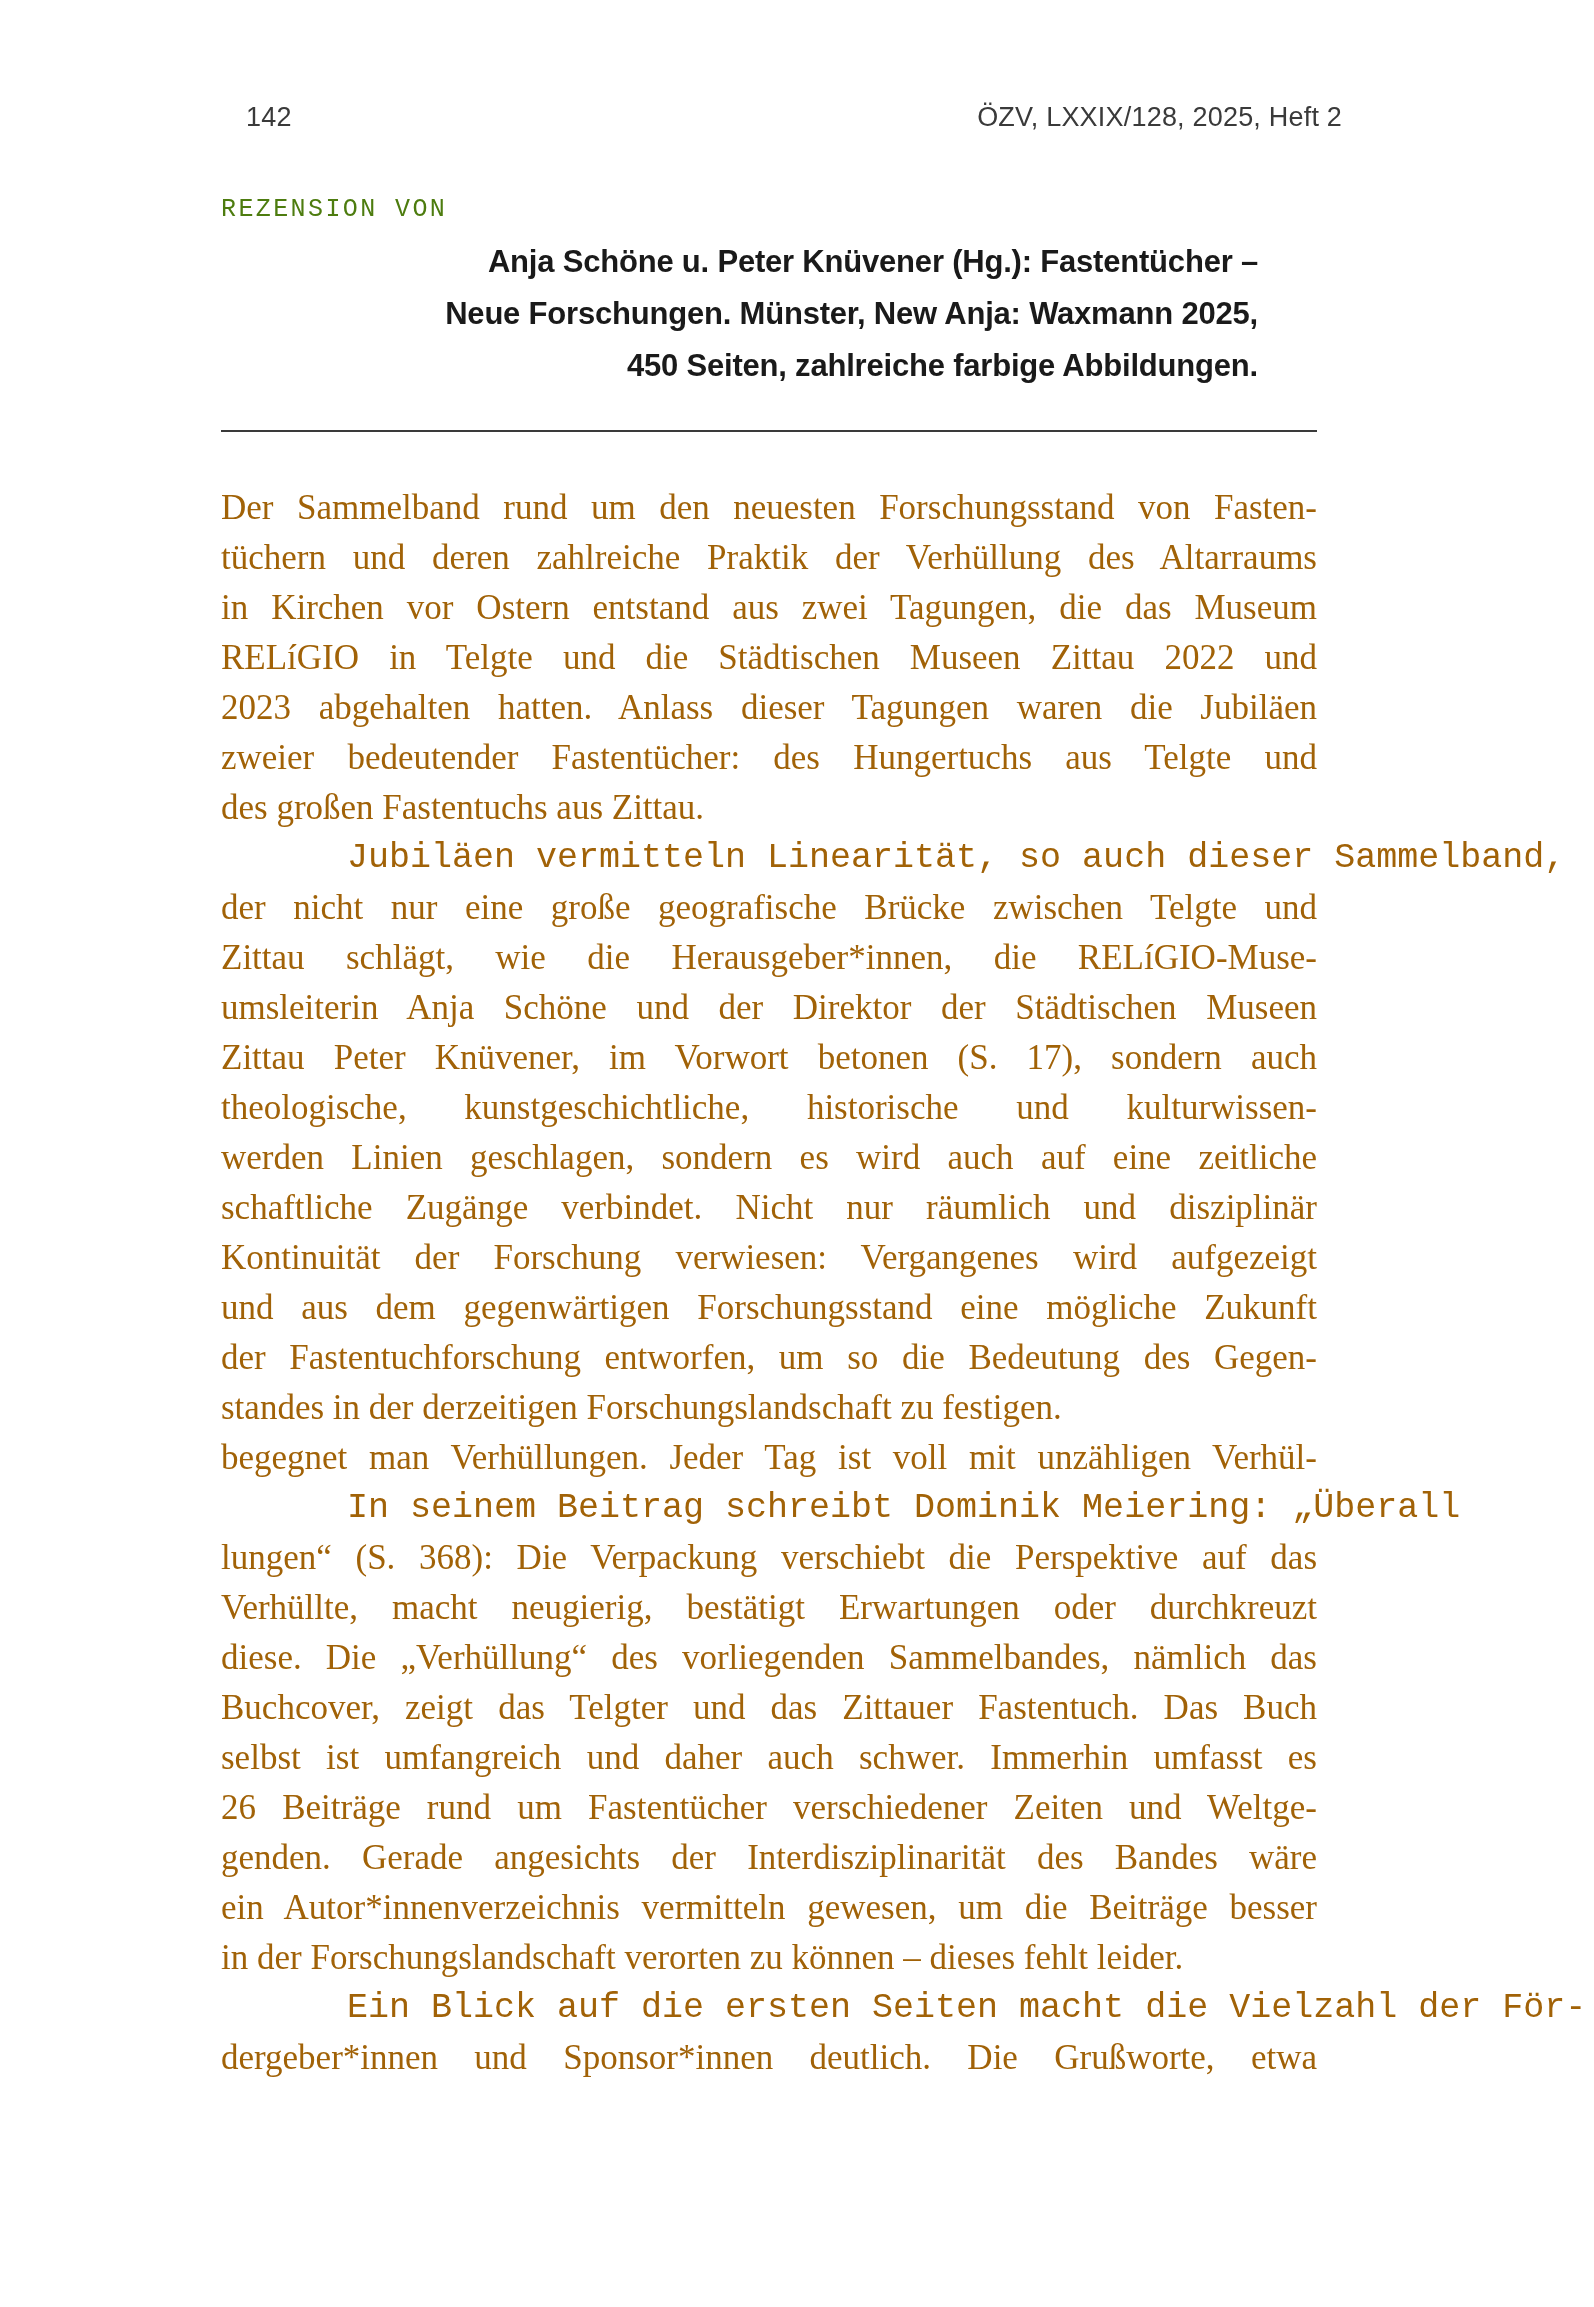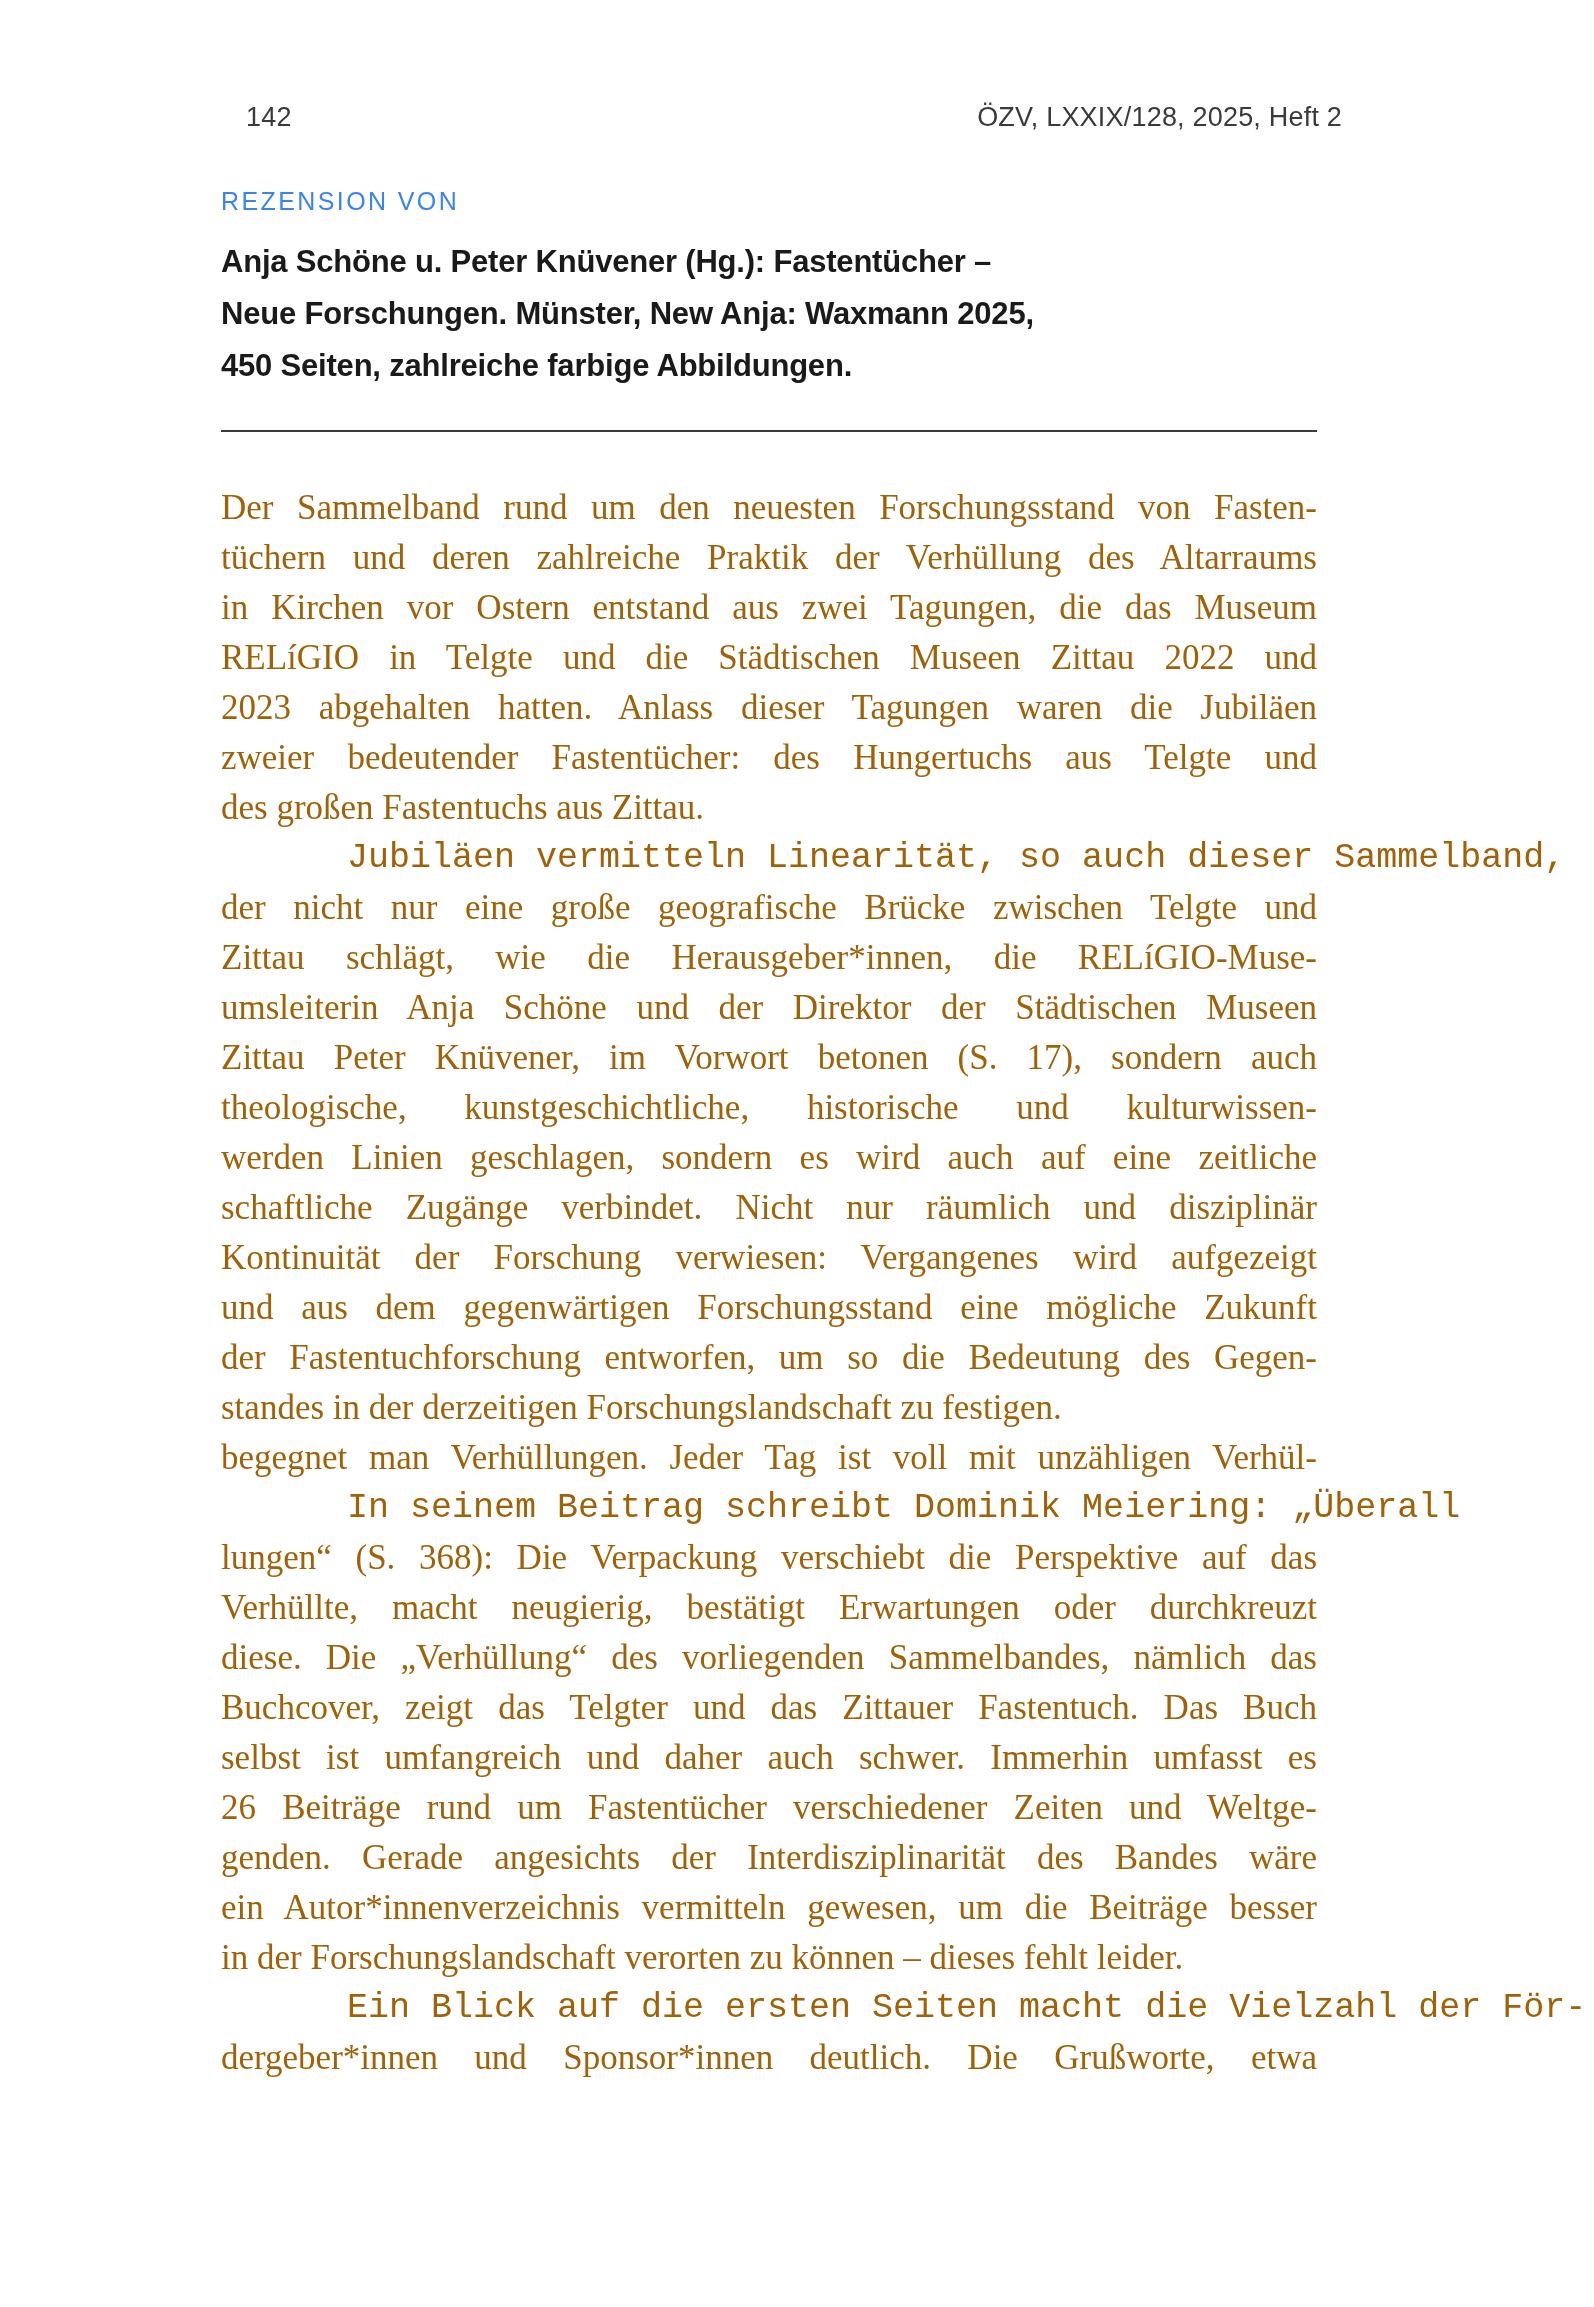--- a/index.html
+++ b/index.html
@@ -2,26 +2,26 @@
 <html style="font-size:12.8px"><head>
 <meta charset="utf-8">
 <style>
   html, body { margin: 0; padding: 0; background: #ffffff; }
   body { width: 1595px; height: 2307px; position: relative; overflow: hidden; color: #1c1c1c; }
   .page { position: absolute; left: 221px; top: 0; width: 1096px; }
   .running-head { position: absolute; top: 102px; left: 0; width: 1096px; height: 35px;
     font-family: "Liberation Sans", sans-serif; font-size: 27px; color: #3a3a3a; letter-spacing: 0.2px; margin-left: 25px; }
   .running-head .pageno { position: absolute; left: 0; top: 0; }
   .running-head .journal { position: absolute; right: 0; top: 0; }
-  .review-label { position: absolute; top: 187px; left: 0;
-    font-family: Liberation Sans, sans-serif; font-size: 25px; letter-spacing: 2.4px; color: #3b82f6; }
+  .review-label { position: absolute; top: 195px; left: 0;
+    font-family: Liberation Mono, monospace; font-size: 25px; letter-spacing: 2.4px; color: #4d7c0f; }
   .review-title { position: absolute; top: 236px; left: 0; width: 1037px;
     font-family: "Liberation Sans", sans-serif; font-weight: bold; font-size: 31px; line-height: 52px;
     color: #1a1a1a; letter-spacing: -0.2px; }
-  .review-title span { display: block; white-space: nowrap; }
+  .review-title span { display: block; white-space: nowrap; text-align: right; }
   .rule { position: absolute; top: 430px; left: 0; width: 1096px; height: 0; border-top: 2.4px solid #3a3a3a; }
   .body-text { position: absolute; top: 483px; left: 0; width: 1096px;
     font-family: "Liberation Serif", serif; font-size: 35px; line-height: 50px; color: #a16207; }
   .line { display: block; white-space: nowrap; height: 50px; text-align-last: justify; text-align: justify; }
   .line.last { text-align-last: left; }
   .line.indent { padding-left: 126px; font-family: Liberation Mono, monospace; }
 </style>
 </head>
 <body>
 

